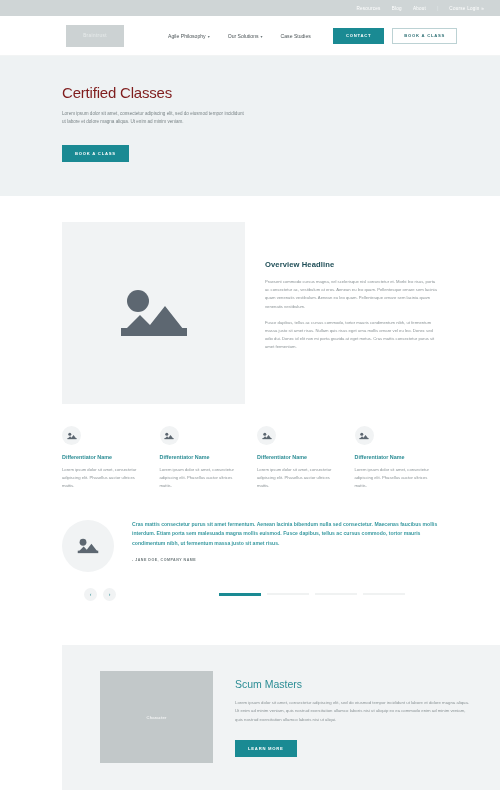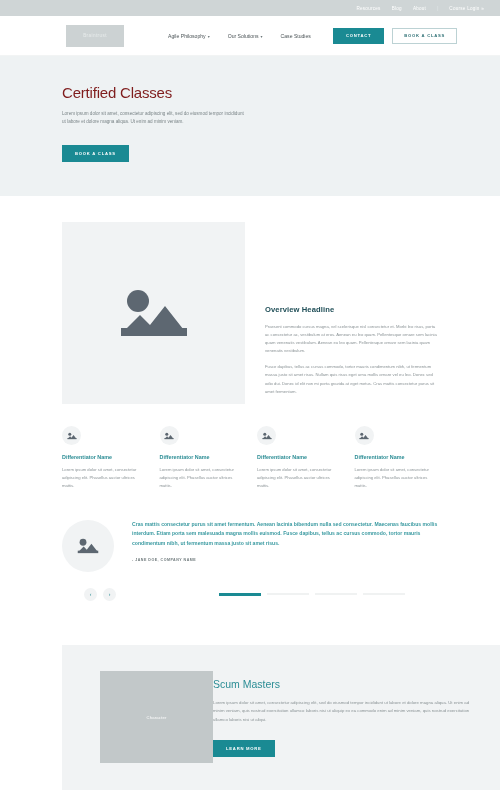--- a/index.html
+++ b/index.html
@@ -72,21 +72,21 @@
     margin-bottom: 9px;
   }
   .hero-copy {
     font-size: 4.6px; line-height: 1.85; color: #7b8588; width: 182px;
     margin-bottom: 14px;
   }
   .btn-hero { background: #1a8a93; color: #fff; height: 17px; padding: 0 13px; }
 
   
   .overview {
-    display: flex; padding: 26px 62px 0 62px; gap: 20px; align-items: flex-end;
+    display: flex; padding: 26px 62px 0 62px; gap: 20px;
   }
   .img-placeholder {
     background: #f1f3f4; display: flex; align-items: center; justify-content: center;
     flex: none;
   }
   .ph-overview { width: 183px; height: 182px; }
   .icon-img { display: block; }
   .overview-body { padding-top: 38px; flex: 1; }
   .section-head {
     font-size: 7.6px; color: #1f4e57; font-weight: bold; margin-bottom: 9px;
@@ -133,21 +133,21 @@
     display: flex; align-items: center; justify-content: center;
     font-size: 5px; color: #2c8d95; cursor: pointer; flex: none;
   }
   .progress { display: flex; gap: 6px; margin-left: 97px; }
   .seg { width: 42px; height: 2px; background: #f0f2f2; }
   .seg.active { background: #1a8a93; height: 2.5px; }
 
   
   .bottom {
     margin: 44px 0 0 62px; width: 438px; height: 145px; background: #f1f3f4;
-    display: flex; align-items: center; padding-left: 38px; 
+    display: flex; align-items: center; padding-left: 38px; gap: 22px;
   }
   .character-box {
     width: 113px; height: 92px; background: #c2c8c9;
     display: flex; align-items: center; justify-content: center; flex: none;
   }
   .character-label { font-size: 4.2px; color: #ffffff; letter-spacing: .2px; }
   .bottom-body { flex: 1; padding-right: 30px; }
   .bottom-title {
     font-size: 10.5px; color: #2c8d95; font-weight: normal; margin-bottom: 9px;
   }

